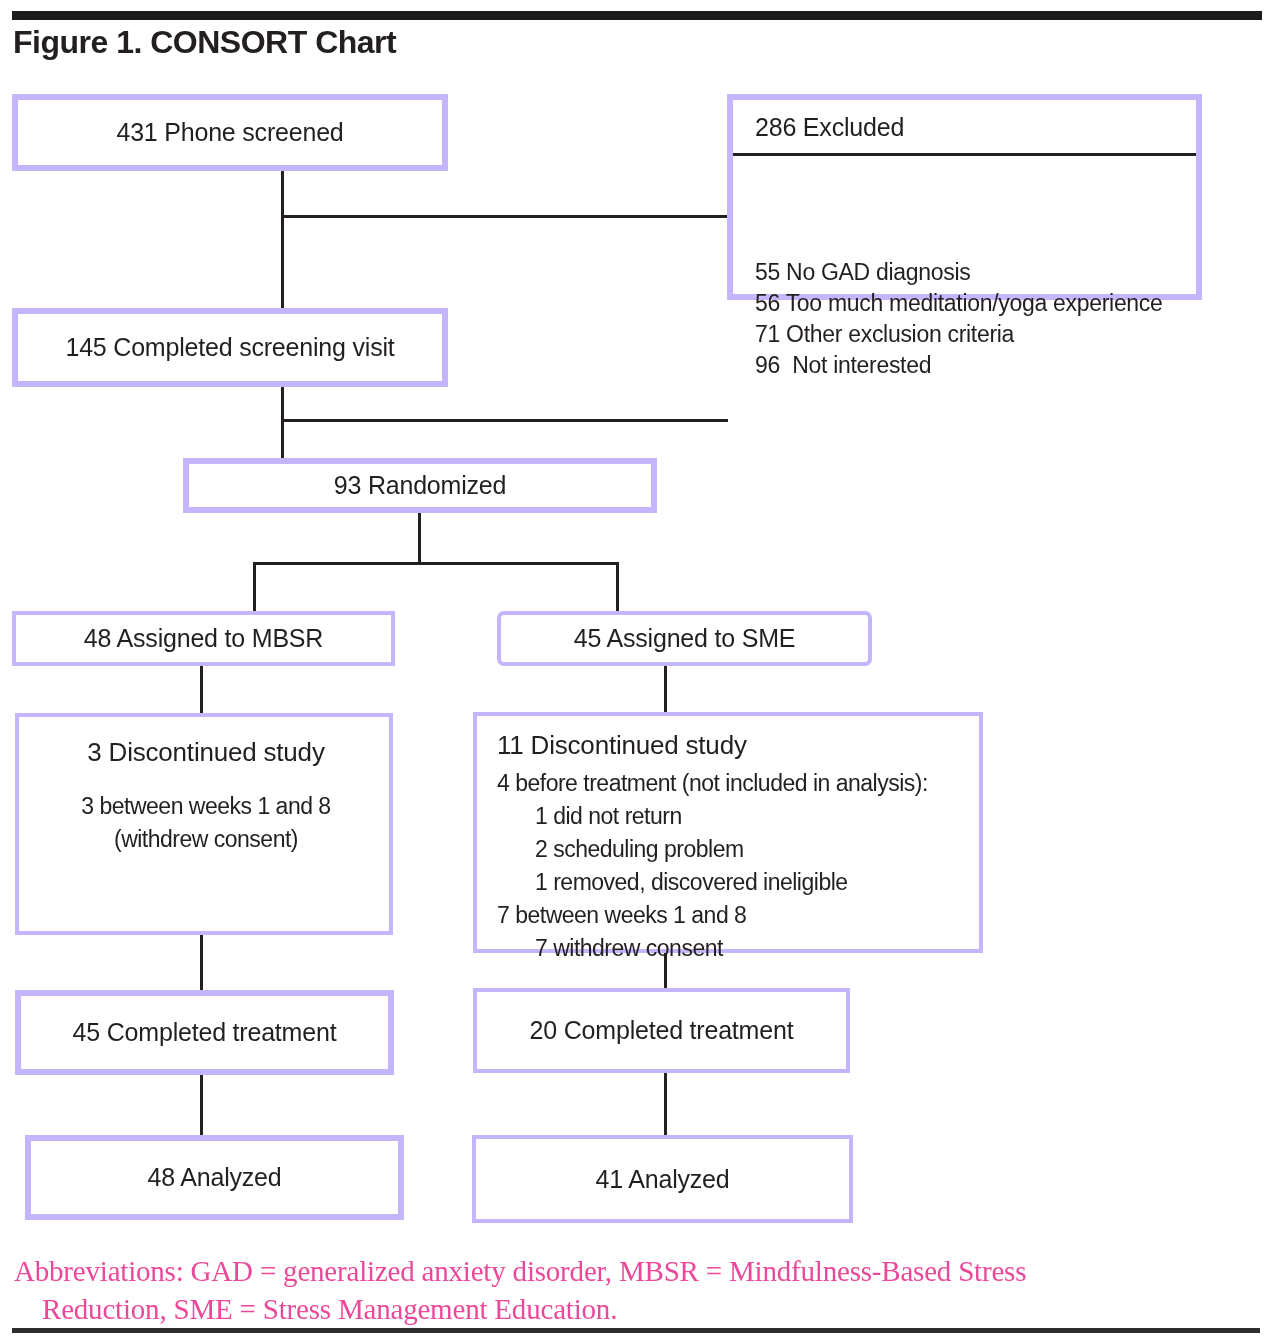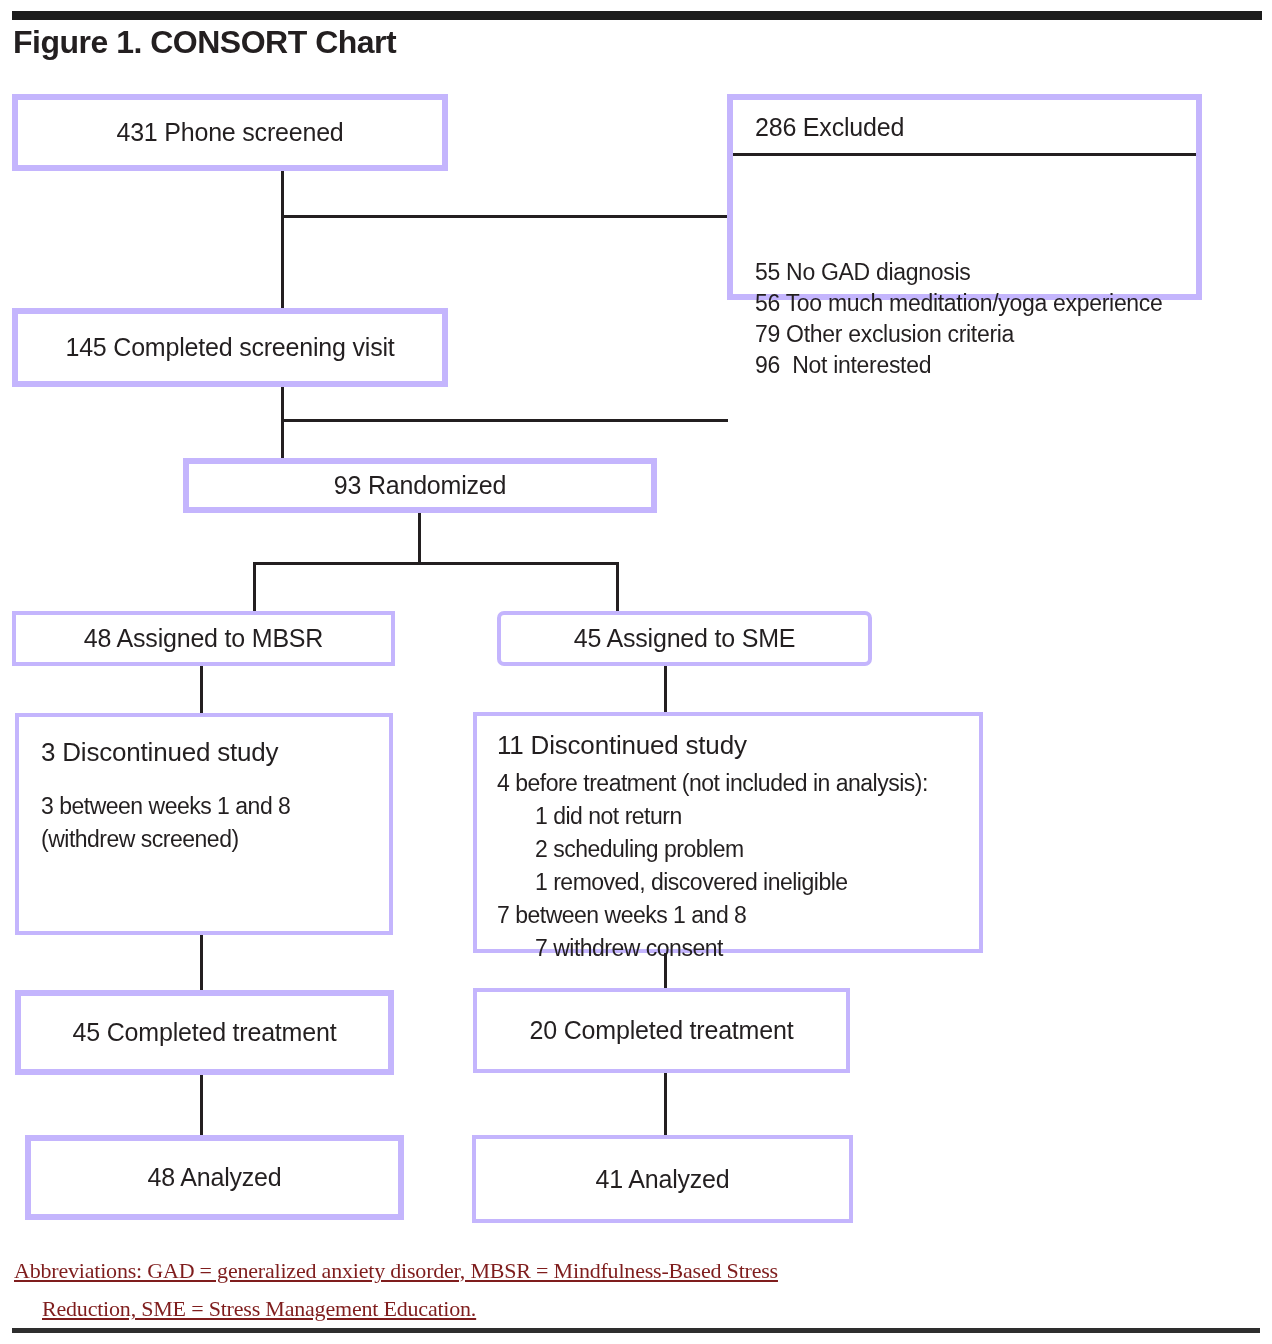--- a/index.html
+++ b/index.html
@@ -28,21 +28,21 @@
   #box-excl1     { left:727px; top:94px; width:475px; height:206px; }
   
   #box-screening { left:12px;  top:308px; width:436px; height:79px; }
   #box-excl2     { left:728px; top:341px; width:474px; height:204px; }
   
   #box-randomized{ left:183px; top:458px; width:474px; height:55px; }
   
   #box-mbsr { left:12px;  top:611px; width:383px; height:55px; border-width:4px; }
   #box-sme  { left:497px; top:611px; width:375px; height:55px; border-width:4px;border-radius:7px; }
   
-  #box-disc-mbsr { left:15px;  top:713px; width:378px; height:222px; border-width:4px; padding:14px 18px; }
+  #box-disc-mbsr { left:15px;  top:713px; width:378px; height:222px; border-width:4px; padding:14px 18px;text-align:center; }
   #box-disc-sme  { left:473px; top:712px; width:510px; height:241px; border-width:4px; padding:8px 8px 8px 16px; }
   
   #box-compl-mbsr { left:15px;  top:990px; width:379px; height:85px; }
   #box-compl-sme  { left:473px; top:988px; width:377px; height:85px; border-width:4px; }
   
   #box-anal-mbsr { left:25px;  top:1135px; width:379px; height:85px; }
   #box-anal-sme  { left:472px; top:1135px; width:381px; height:88px; border-width:4px; }
 
   .excl-header {
     border-bottom:3px solid #231f20; padding:13px 0 11px 22px;
@@ -70,43 +70,43 @@
   #l-branch-right { left:616px; top:562px; height:49px;  }
   #l-mbsr-disc    { left:200px; top:666px; height:47px;  }
   #l-sme-disc     { left:664px; top:666px; height:46px;  }
   #l-disc-compl-l { left:200px; top:935px; height:55px;  }
   #l-disc-compl-r { left:664px; top:953px; height:35px;  }
   #l-compl-anal-l { left:200px; top:1075px; height:60px; }
   #l-compl-anal-r { left:664px; top:1073px; height:62px; }
 
   .footnote {
     position:absolute; left:14px; top:1252px; width:1230px;
-    font-family:"Liberation Serif", serif; font-size:22px; line-height:38px;
-    color:#7f1d1d; letter-spacing:-0.2px;text-decoration:underline;
+    font-family:"Liberation Serif", serif; font-size:29px; line-height:38px;
+    color:#ec4899; letter-spacing:-0.2px;
   }
   .footnote .fn2 { padding-left:28px; }
 </style>
 </head>
 <body>
 
 <div class="page">
 
   <div class="rule" id="rule-top"></div>
 
   <h1 class="title">Figure 1. CONSORT Chart</h1>
 
   <div class="box center-box" id="box-phone">
     <span>431 Phone screened</span>
   </div>
 
   <div class="box" id="box-excl1">
     <div class="excl-header">286 Excluded</div>
     <div class="excl-list">
       
-    <div class="excl-item">55 No GAD diagnosis</div><div class="excl-item">56 Too much meditation/yoga experience</div><div class="excl-item">79 Other exclusion criteria</div><div class="excl-item">96  Not interested</div></div>
+    <div class="excl-item">55 No GAD diagnosis</div><div class="excl-item">56 Too much meditation/yoga experience</div><div class="excl-item">71 Other exclusion criteria</div><div class="excl-item">96  Not interested</div></div>
   </div>
 
   <div class="box center-box" id="box-screening">
     <span>145 Completed screening visit</span>
   </div>
 
 
   <div class="box center-box" id="box-randomized">
     <span>93 Randomized</span>
   </div>
@@ -116,21 +116,21 @@
   </div>
   <div class="box center-box" id="box-sme">
     <span>45 Assigned to SME</span>
   </div>
 
   <div class="box" id="box-disc-mbsr">
     <div class="disc-header">3 Discontinued study</div>
     <div class="disc-lines">
 
     <div>3 between weeks 1 and 8</div>
-        <div>(withdrew screened)</div>
+        <div>(withdrew consent)</div>
       </div>
   </div>
 
   <div class="box" id="box-disc-sme">
     <div class="disc-header">11 Discontinued study</div>
     <div class="disc-lines">
 
     <div>4 before treatment (not included in analysis):</div>
         <div class="indent">1 did not return</div>
         <div class="indent">2 scheduling problem</div>

